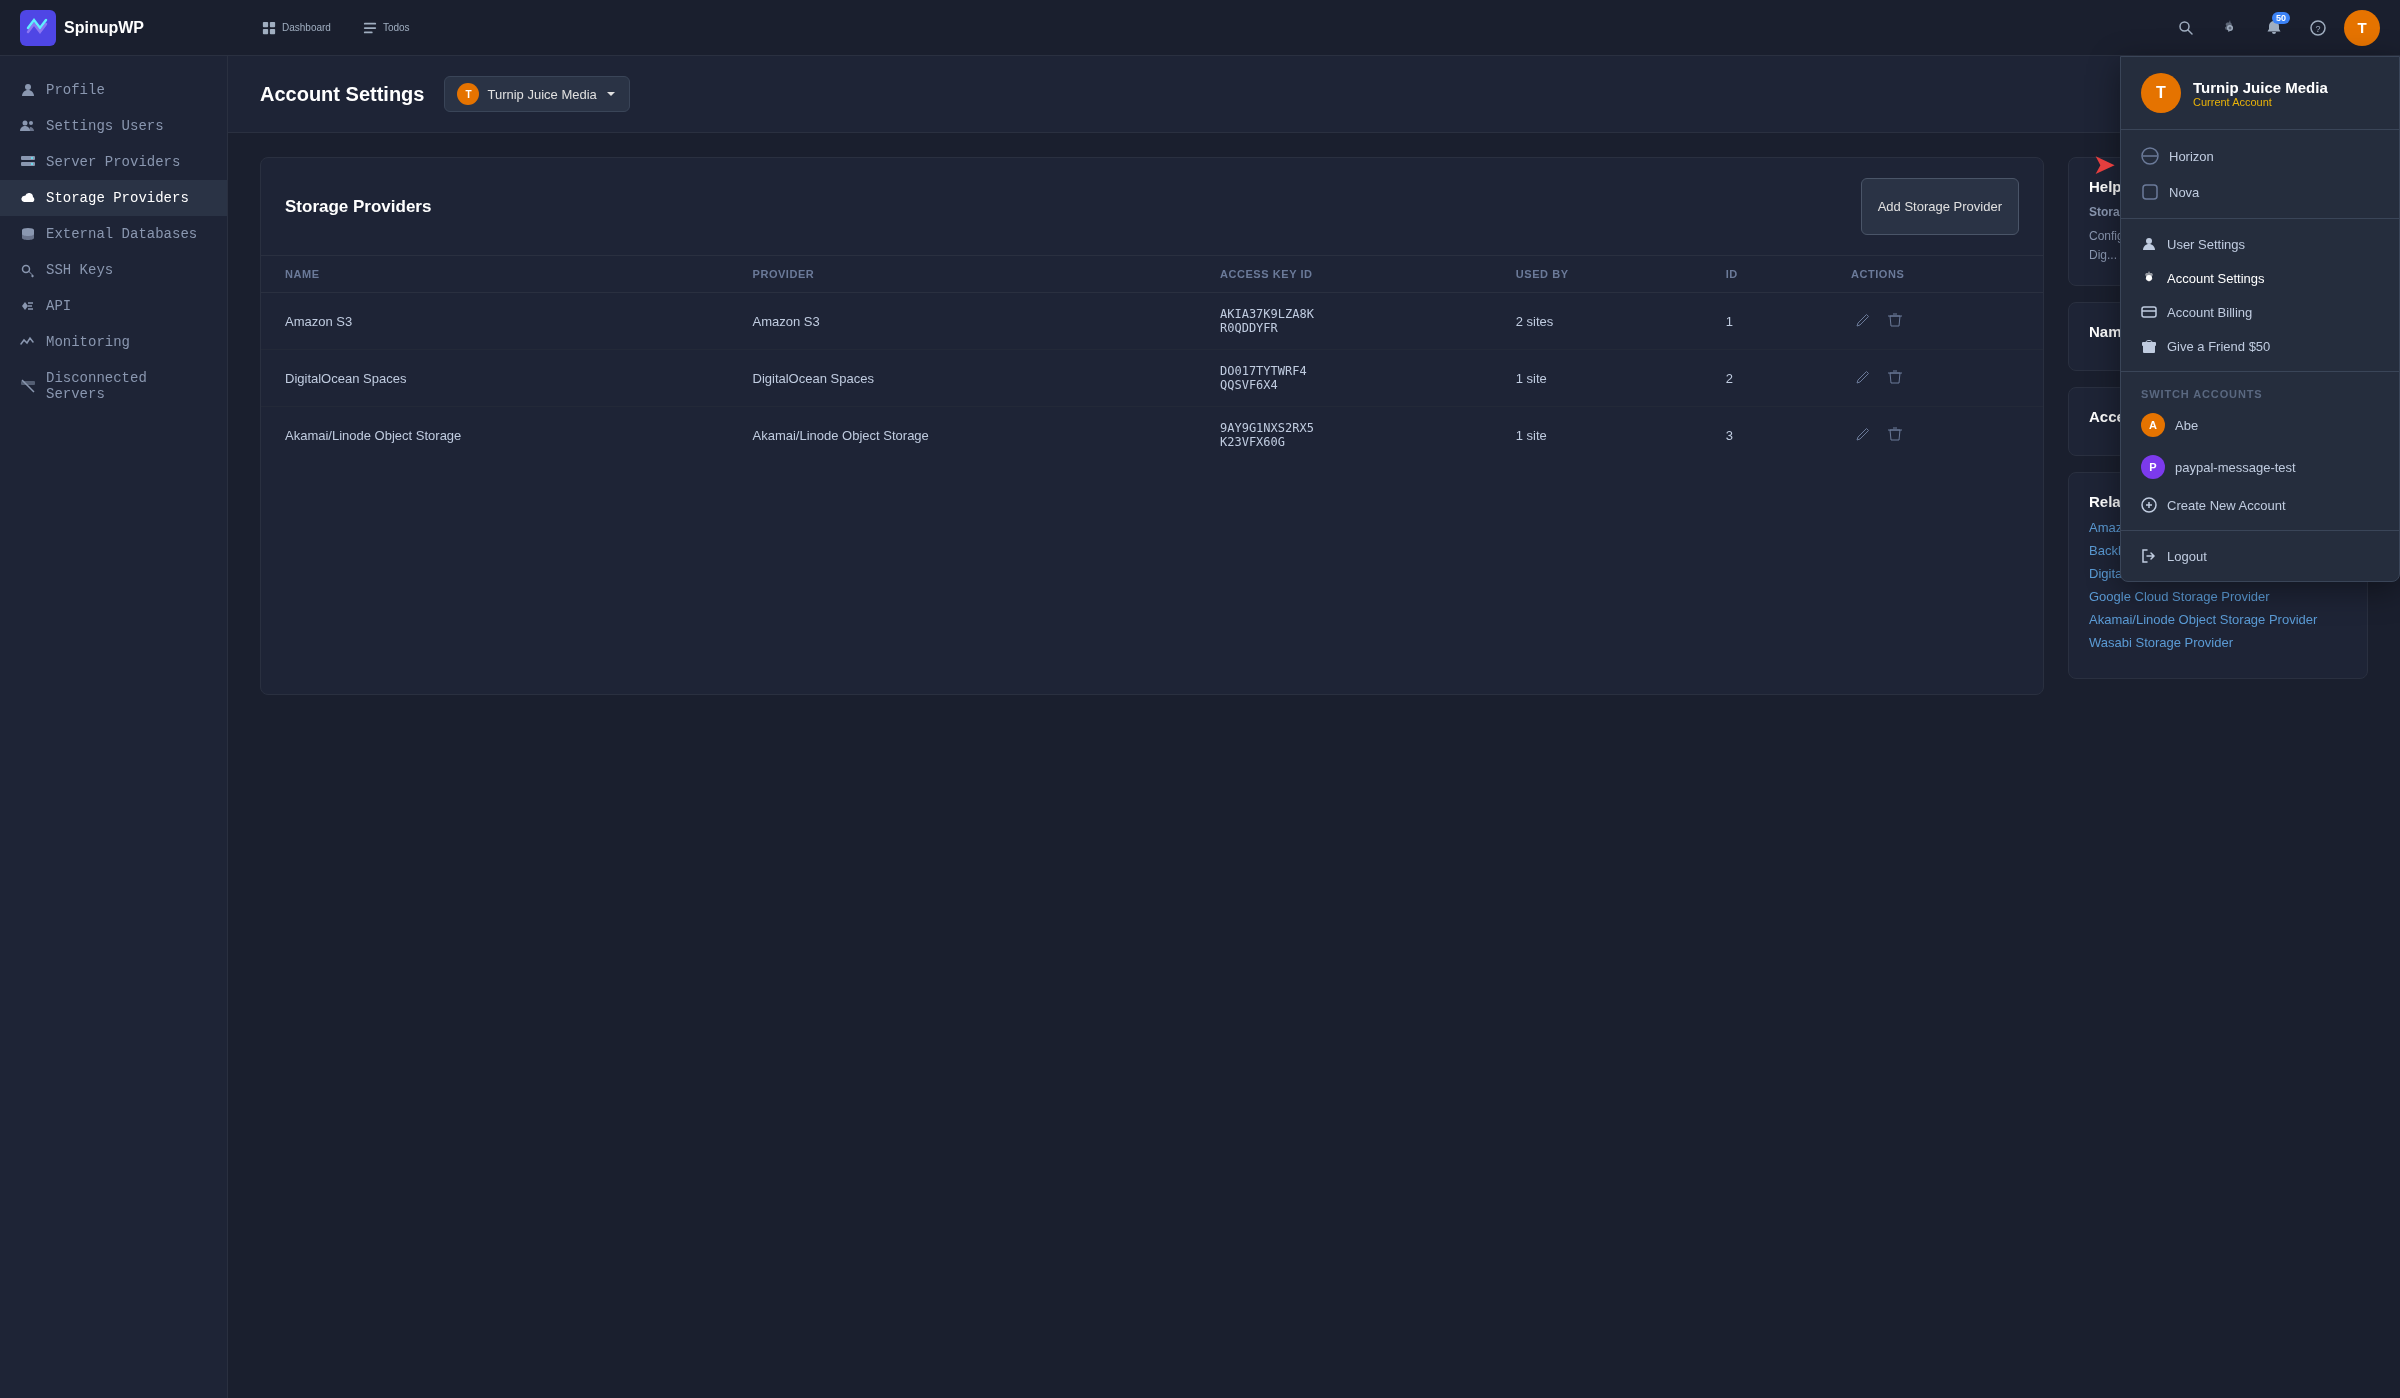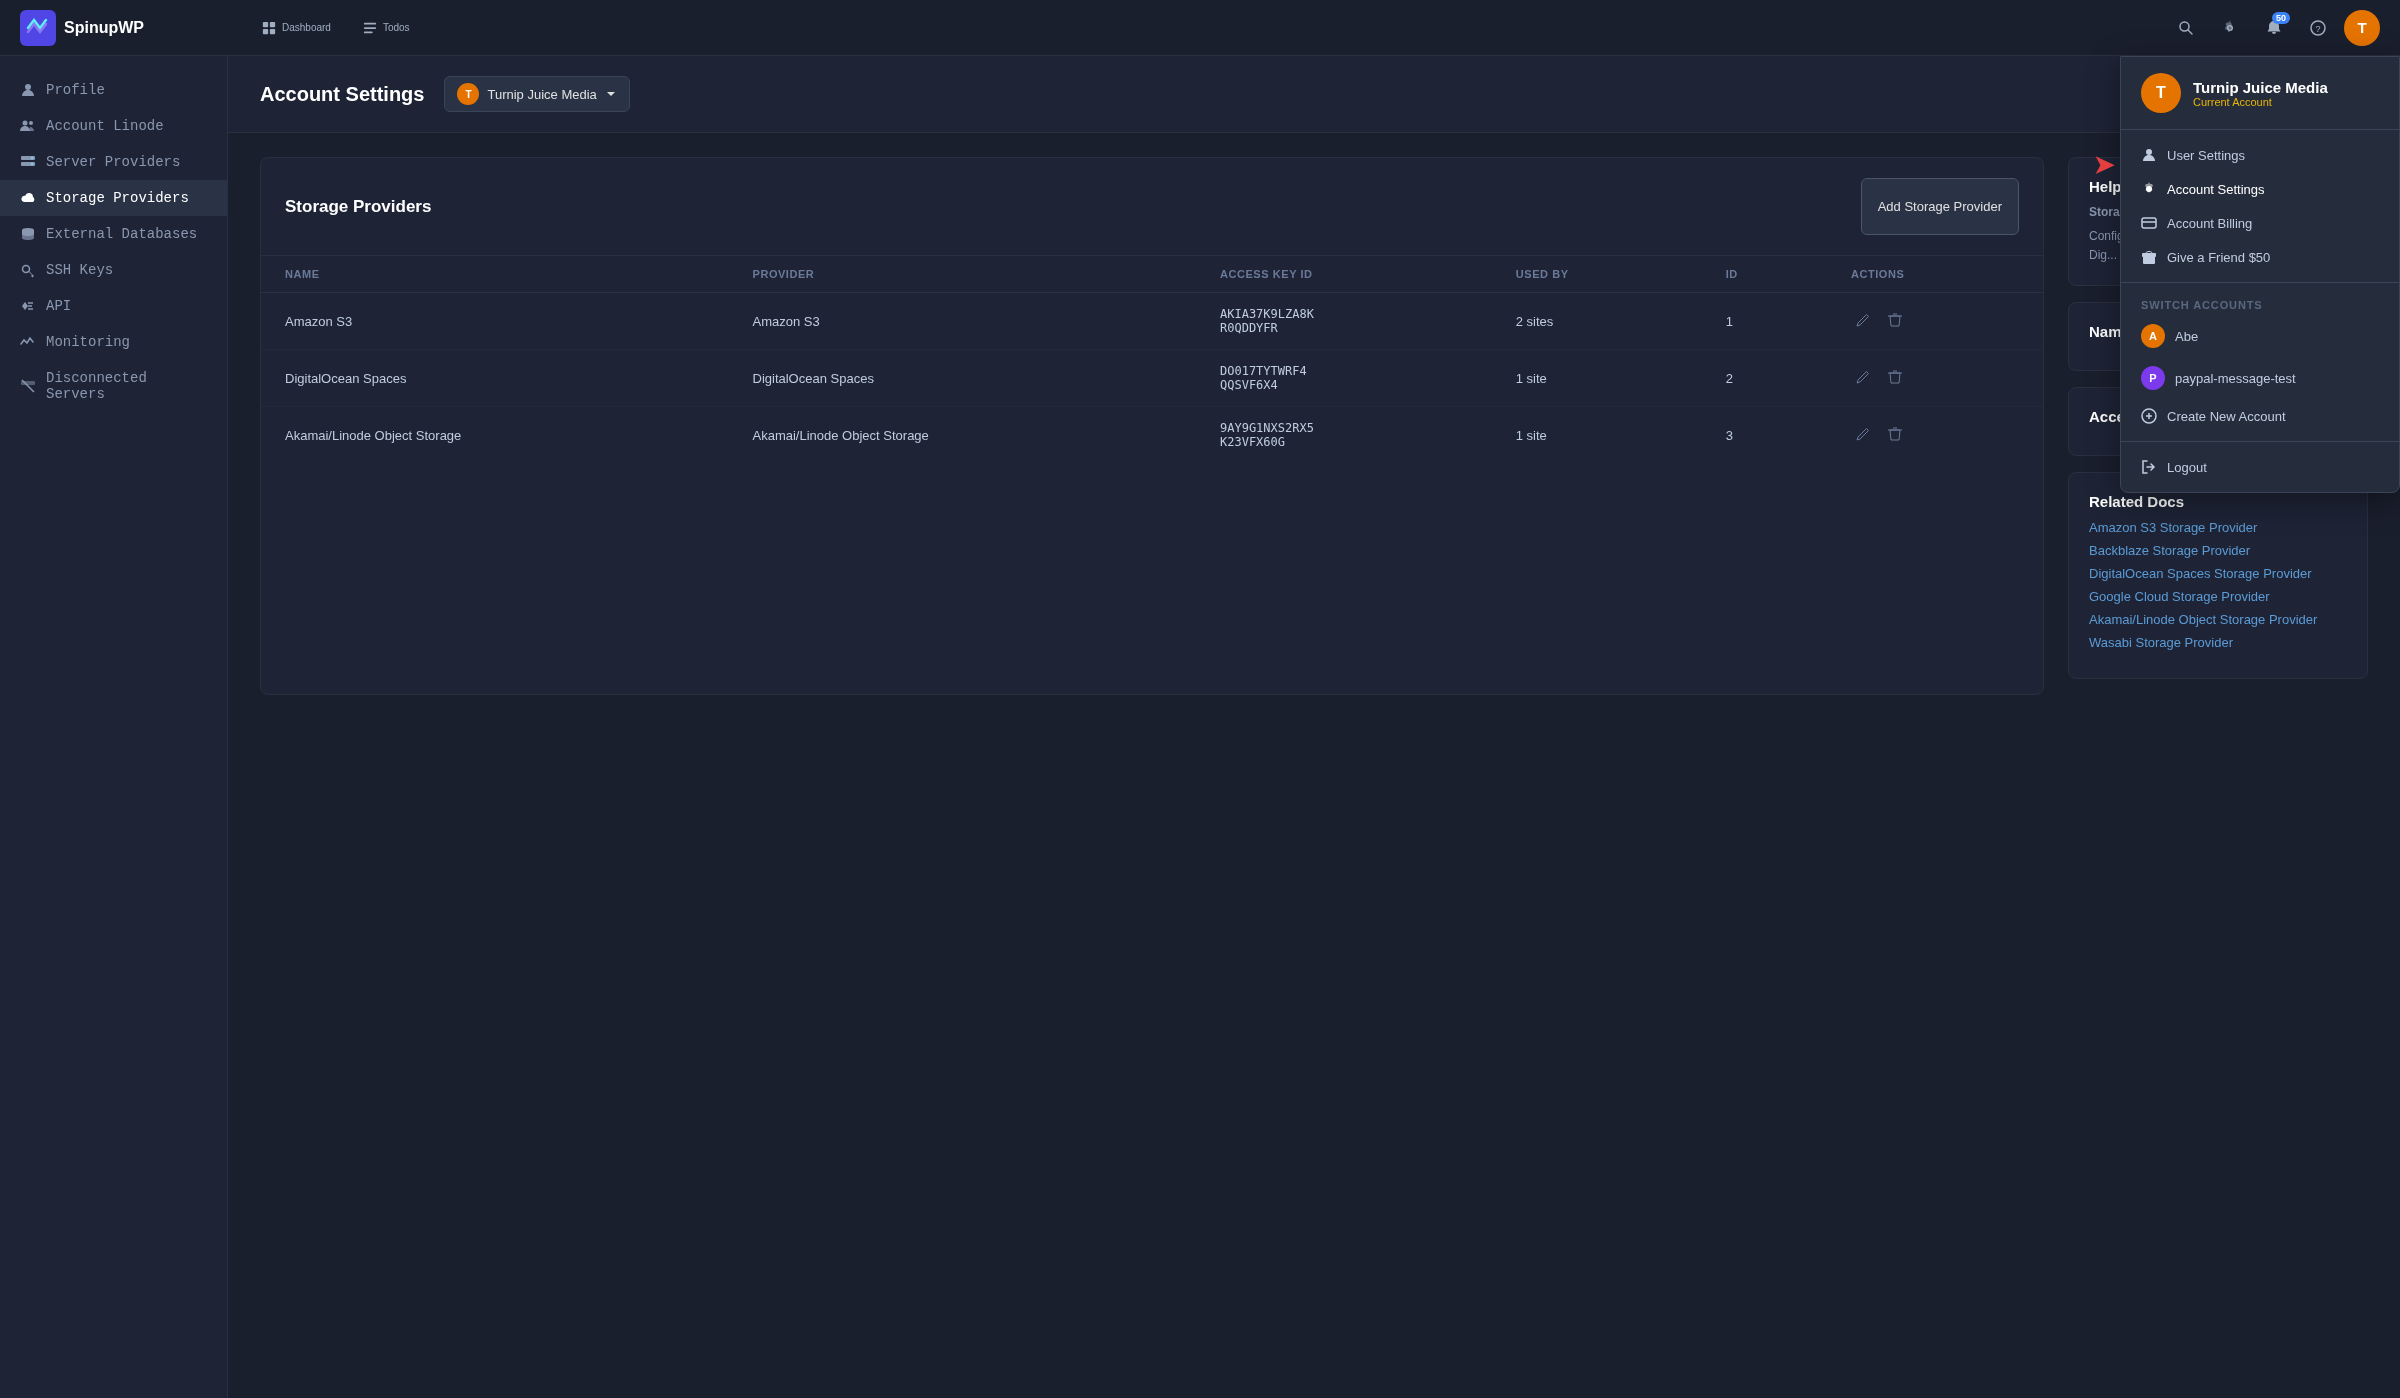--- a/index.html
+++ b/index.html
@@ -405,21 +405,21 @@
         </svg>
       <span>Profile</span>
     </div>
     <div class="sidebar-item">
       <svg width="16" height="16" viewBox="0 0 16 16" fill="currentColor">
           <circle cx="5" cy="5" r="2.5"></circle>
           <path d="M0 13c0-2.8 2.2-5 5-5s5 2.2 5 5H0z"></path>
           <circle cx="11" cy="5" r="2"></circle>
           <path d="M9 13h5c0-2.2-1.8-4-4-4" opacity="0.7"></path>
         </svg>
-      <span>Account Linode</span>
+      <span>Settings Users</span>
     </div>
     <div class="sidebar-item">
       <svg width="16" height="16" viewBox="0 0 16 16" fill="currentColor">
           <rect x="1" y="2" width="14" height="4" rx="1"></rect>
           <rect x="1" y="8" width="14" height="4" rx="1"></rect>
           <circle cx="12" cy="4" r="1" fill="#60efff"></circle>
           <circle cx="12" cy="10" r="1" fill="#60efff"></circle>
         </svg>
       <span>Server Providers</span>
     </div>
@@ -594,20 +594,35 @@
 
 <div class="dropdown-overlay">
   <div class="dropdown-account-header">
     <div class="dropdown-avatar">T</div>
     <div>
       <div class="dropdown-account-name">Turnip Juice Media</div>
       <div class="dropdown-account-sub">Current Account</div>
     </div>
   </div>
 
+  <div class="dropdown-section">
+    <div class="dropdown-item">
+      <svg width="18" height="18" viewBox="0 0 18 18" fill="none">
+          <circle cx="9" cy="9" r="8" stroke="#6b7a99" stroke-width="1.5"></circle>
+          <path d="M2 9h14" stroke="#6b7a99" stroke-width="1.5"></path>
+        </svg>
+      <span>Horizon</span>
+    </div>
+    <div class="dropdown-item">
+      <svg width="18" height="18" viewBox="0 0 18 18" fill="none">
+          <rect x="2" y="2" width="14" height="14" rx="3" stroke="#6b7a99" stroke-width="1.5"></rect>
+        </svg>
+      <span>Nova</span>
+    </div>
+  </div>
 
   <div class="dropdown-section">
     <div class="dropdown-item">
       <svg width="16" height="16" viewBox="0 0 16 16" fill="currentColor">
           <circle cx="8" cy="5" r="3"></circle>
           <path d="M2 14c0-3.3 2.7-6 6-6s6 2.7 6 6H2z"></path>
         </svg>
       <span>User Settings</span>
     </div>
     <div class="dropdown-item highlighted">

